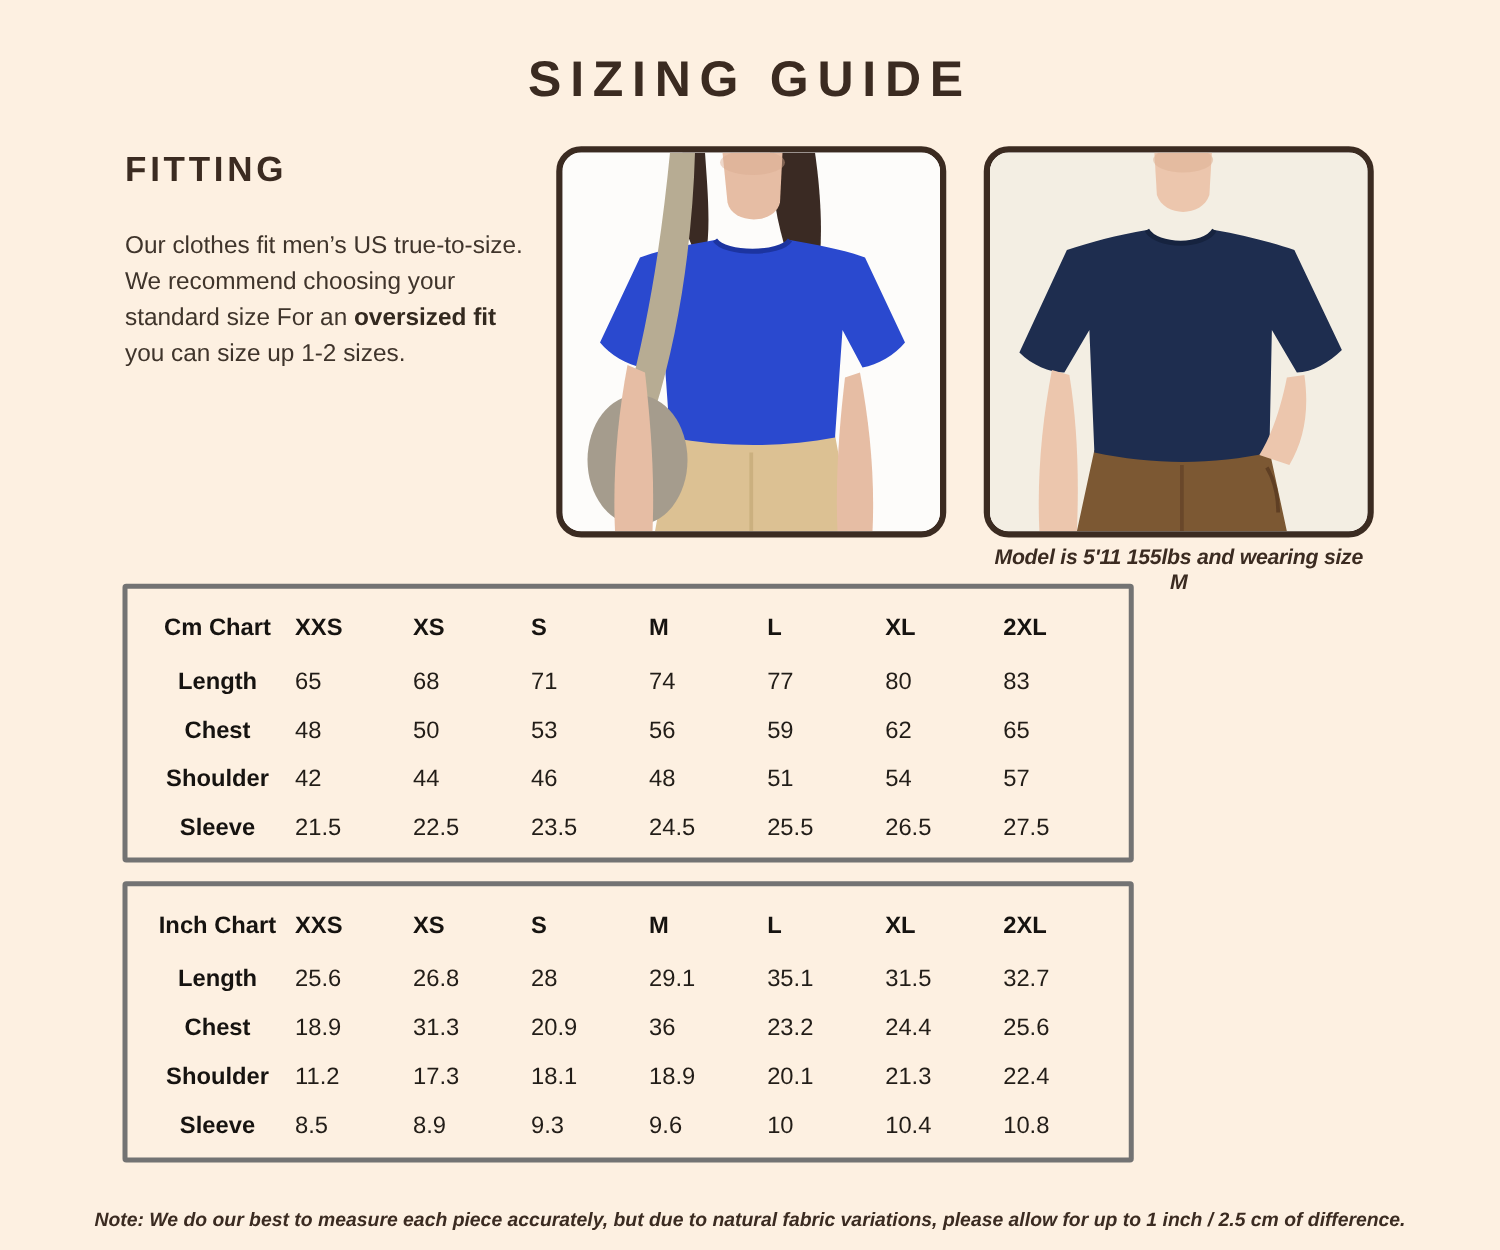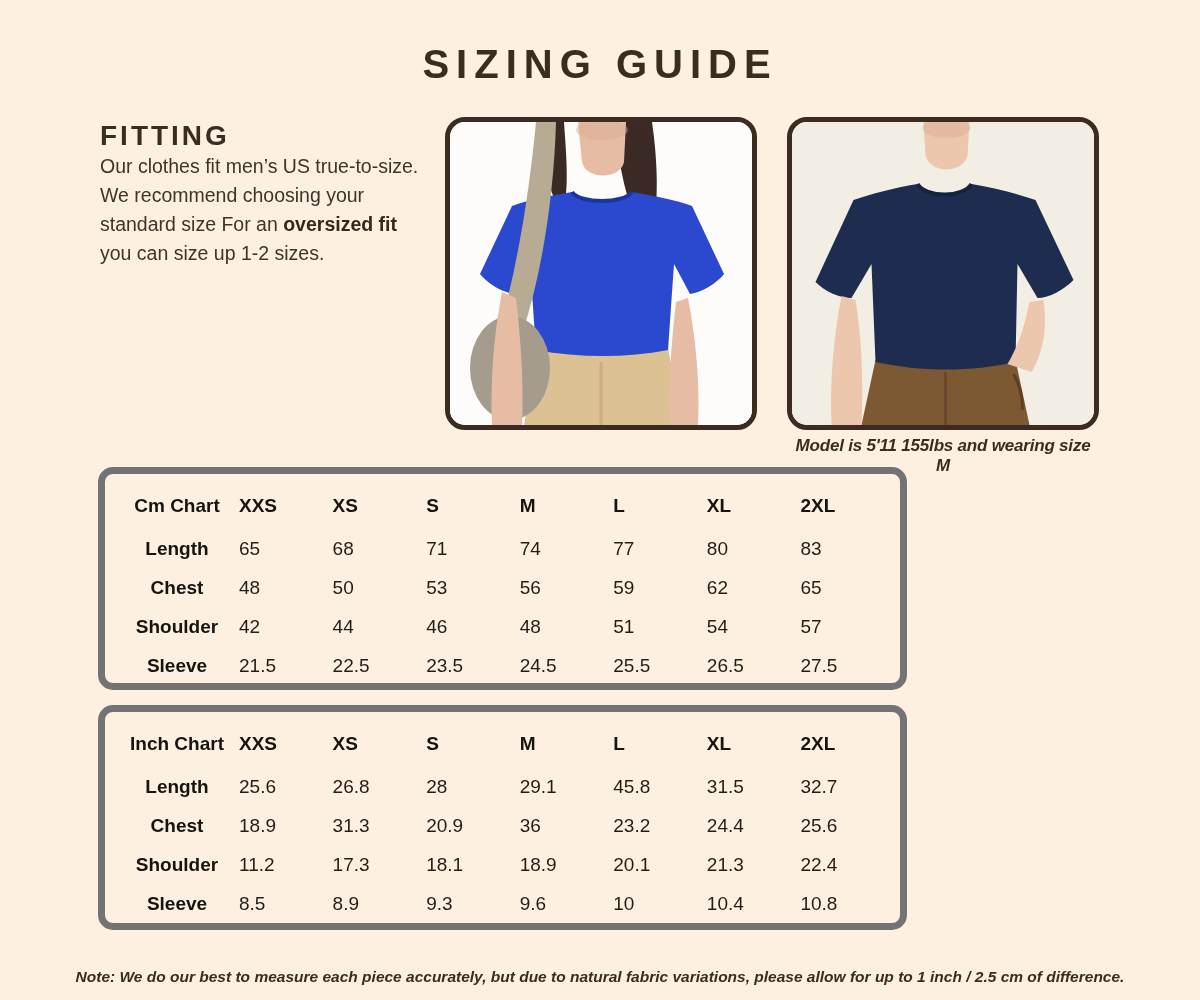--- a/index.html
+++ b/index.html
@@ -16,21 +16,21 @@
   .title {
     position:absolute; top:42px; left:0; width:100%;
     text-align:center;
     font-size:40px; font-weight:800; letter-spacing:7px;
     color:#3B2B21;
   }
 
   .fitting { position:absolute; left:100px; top:120px; width:320px; }
   .fitting h2 {
     font-size:28px; font-weight:800; letter-spacing:3px;
-    color:#3B2B21; 
+    color:#3B2B21; margin-bottom:30px;
   }
   .fitting p {
     font-size:19.5px; line-height:29px; color:#3F342B;
     font-weight:400;
   }
   .fitting p strong { font-weight:700; color:#33291F; }
 
   .photo {
     position:absolute; top:117px; width:312px; height:313px;
     border:5px solid #3B2B21; border-radius:20px;
@@ -44,21 +44,21 @@
     position:absolute; top:436px; width:312px;
     text-align:center;
     font-size:17px; font-weight:700; font-style:italic;
     color:#3B2B21; letter-spacing:-0.2px;
   }
   .caption-1 { left:445px; }
   .caption-2 { left:787px; }
 
   .chart {
     position:absolute; left:98px; width:809px;
-    border:7px solid #737373; border-radius:15px;
+    border:4px solid #737373; border-radius:3px;
   }
   .chart-1 { top:467px; height:223px; }
   .chart-2 { top:705px; height:225px; }
   .chart-grid {
     display:grid;
     grid-template-columns:124px repeat(7, 1fr);
     padding:8px 6px 0 10px;
   }
   .cell {
     height:39px; display:flex; align-items:center;
@@ -181,21 +181,21 @@
       <div class="cell hd bold">M</div>
       <div class="cell hd bold">L</div>
       <div class="cell hd bold">XL</div>
       <div class="cell hd bold">2XL</div>
 
       <div class="cell bold center">Length</div>
       <div class="cell">25.6</div>
       <div class="cell">26.8</div>
       <div class="cell">28</div>
       <div class="cell">29.1</div>
-      <div class="cell">45.8</div>
+      <div class="cell">35.1</div>
       <div class="cell">31.5</div>
       <div class="cell">32.7</div>
 
       <div class="cell bold center">Chest</div>
       <div class="cell">18.9</div>
       <div class="cell">31.3</div>
       <div class="cell">20.9</div>
       <div class="cell">36</div>
       <div class="cell">23.2</div>
       <div class="cell">24.4</div>

